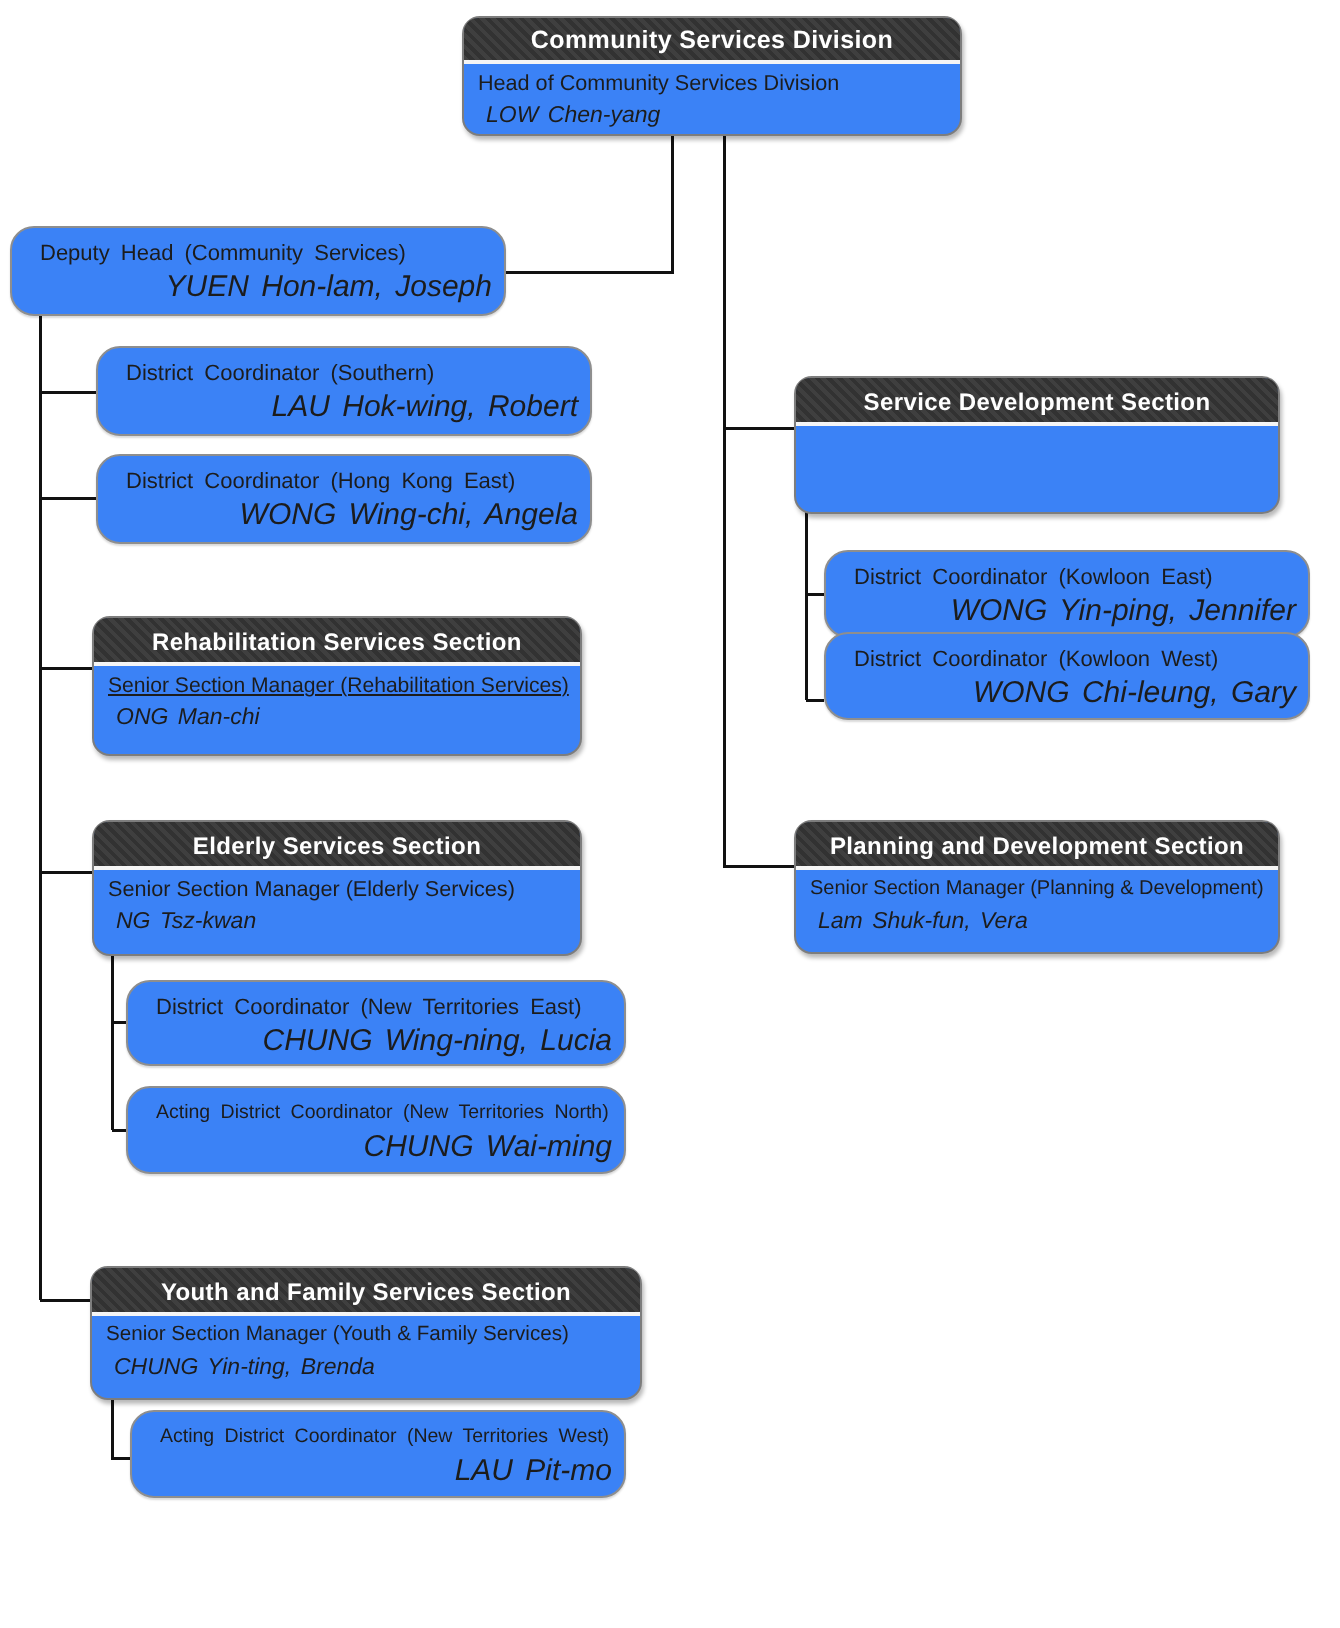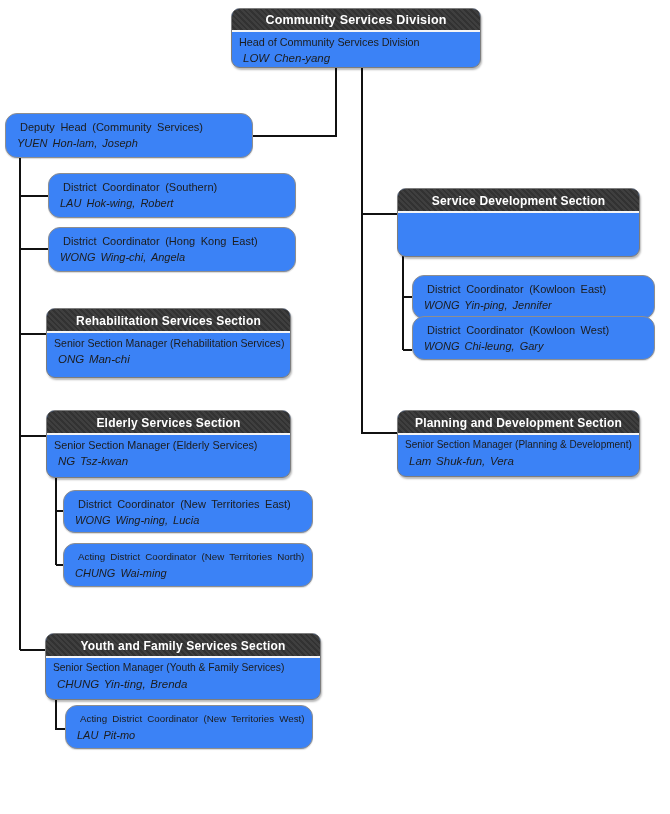--- a/index.html
+++ b/index.html
@@ -6,21 +6,21 @@
   body{font-family:"Liberation Sans", sans-serif;}
   .canvas{position:relative;width:670px;height:814px;background:#ffffff;overflow:hidden;}
   svg.connectors{position:absolute;left:0;top:0;width:670px;height:814px;}
   svg.connectors path{stroke:#111111;stroke-width:1.5;fill:none;shape-rendering:crispEdges;}
 
   .box{position:absolute;box-sizing:border-box;background:#3b82f6;}
 
   
   .simple{border:1.6px solid #8e8e8e;border-radius:12px;box-shadow:0 1px 1px rgba(0,0,0,0.15);padding-top:5px;}
   .simple .title{display:block;white-space:nowrap;overflow:hidden;font-size:11px;line-height:16px;color:#1c1c1c;padding-left:14px;padding-right:6px;word-spacing:2.5px;}
-  .simple .name{display:block;white-space:nowrap;overflow:hidden;font-size:11px;line-height:17px;color:#1c1c1c;font-style:italic;padding-left:11px;padding-right:6px;word-spacing:2px;}
+  .simple .name{display:block;white-space:nowrap;overflow:hidden;font-size:15px;line-height:17px;color:#1c1c1c;font-style:italic;padding-left:11px;padding-right:6px;word-spacing:2px;text-align:right;}
 
   
   .section{border:1.4px solid #7d7d7d;border-radius:9px;box-shadow:1px 2px 2px rgba(0,0,0,0.28);}
   .sec-header{box-sizing:border-box;height:24px;border-radius:7px 7px 0 0;background:repeating-linear-gradient(45deg,#3f3f3f 0 2px,#323232 2px 4px);color:#ffffff;font-weight:bold;font-size:12px;line-height:24px;text-align:center;white-space:nowrap;overflow:hidden;border-bottom:2px solid #f5f5f5;letter-spacing:0.2px;}
   .sec-body{padding-top:2px;}
   .sec-body .title{display:block;white-space:nowrap;overflow:hidden;font-size:10.8px;line-height:16px;color:#1c1c1c;padding-left:7px;padding-right:4px;}
   .sec-body .name{display:block;white-space:nowrap;overflow:hidden;font-size:11.5px;line-height:17px;color:#1c1c1c;font-style:italic;padding-left:11px;padding-right:4px;word-spacing:1.5px;}
 
   
   .root .sec-header{font-size:12.5px;height:23px;line-height:23px;}
@@ -68,36 +68,36 @@
   </div>
 
   <div class="box simple" style="left:48px;top:227px;width:248px;height:45px">
     <div class="title autofit">District Coordinator (Hong Kong East)</div>
     <div class="name autofit">WONG Wing-chi, Angela</div>
   </div>
 
   <div class="box section" style="left:46px;top:308px;width:245px;height:70px">
     <div class="sec-header">Rehabilitation Services Section</div>
     <div class="sec-body">
-      <div class="title autofit" style="font-size: 10.55px;">Senior Section Manager (Rehabilitation Services)</div>
+      <div class="title autofit" style="font-size: 10.55px; text-decoration: underline;">Senior Section Manager (Rehabilitation Services)</div>
       <div class="name autofit">ONG Man-chi</div>
     </div>
   </div>
 
   <div class="box section" style="left:46px;top:410px;width:245px;height:68px">
     <div class="sec-header">Elderly Services Section</div>
     <div class="sec-body">
       <div class="title autofit">Senior Section Manager (Elderly Services)</div>
       <div class="name autofit">NG Tsz-kwan</div>
     </div>
   </div>
 
   <div class="box simple" style="left:63px;top:490px;width:250px;height:43px">
     <div class="title autofit">District Coordinator (New Territories East)</div>
-    <div class="name autofit">WONG Wing-ning, Lucia</div>
+    <div class="name autofit">CHUNG Wing-ning, Lucia</div>
   </div>
 
   <div class="box simple" style="left:63px;top:543px;width:250px;height:44px">
     <div class="title autofit" style="font-size: 9.75px;">Acting District Coordinator (New Territories North)</div>
     <div class="name autofit">CHUNG Wai-ming</div>
   </div>
 
   <div class="box section" style="left:45px;top:633px;width:276px;height:67px">
     <div class="sec-header">Youth and Family Services Section</div>
     <div class="sec-body">

